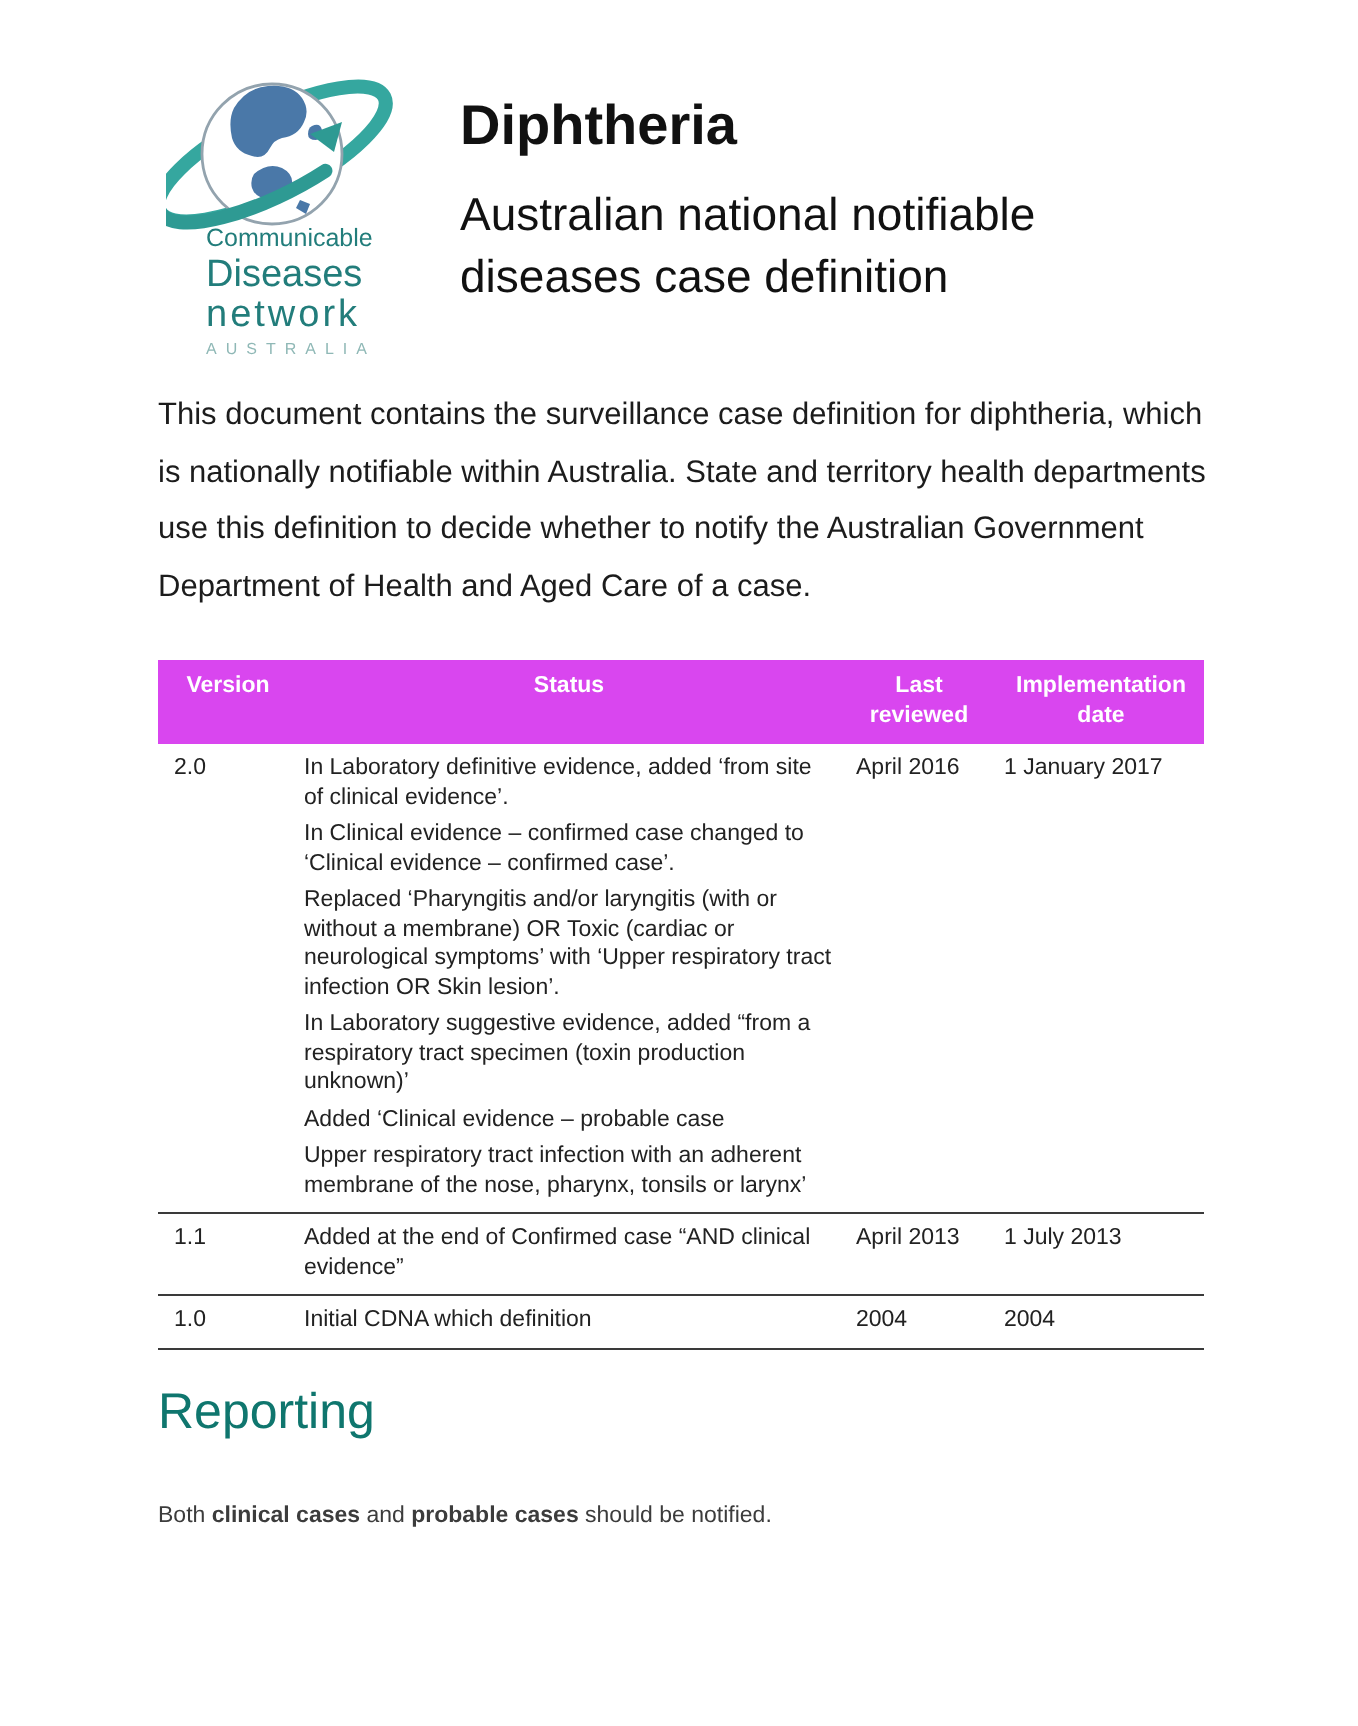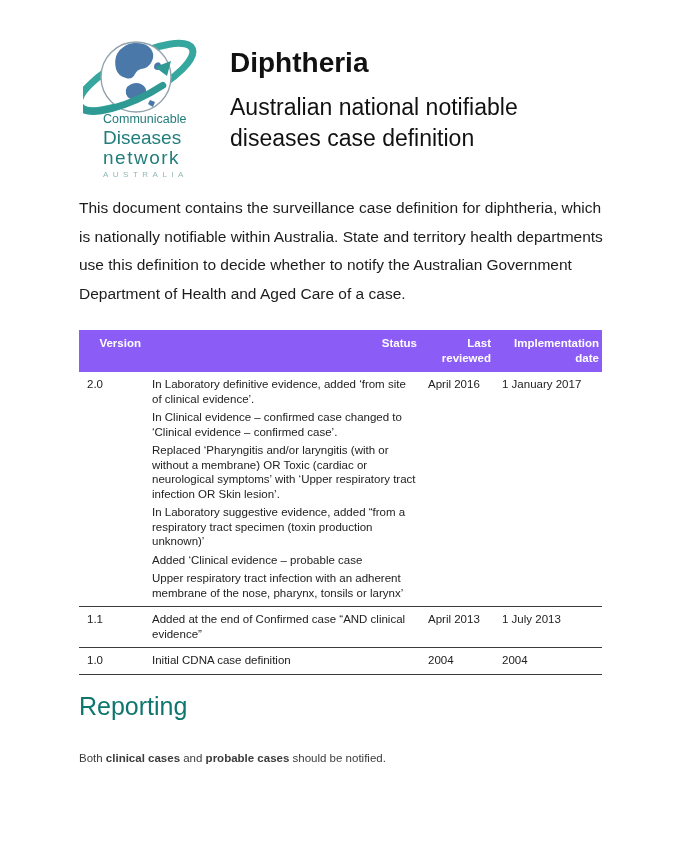--- a/index.html
+++ b/index.html
@@ -27,23 +27,23 @@
   .titles { position: absolute; left: 230px; top: 47px; width: 335px; }
   .doc-title { margin: 0; font-size: 28px; font-weight: bold; color: #111; }
   .doc-subtitle { margin: 13px 0 0 0; font-size: 23px; font-weight: normal; color: #111; line-height: 31px; }
 
   
   .intro { position: absolute; left: 79px; top: 194px; width: 527px; font-size: 15.5px; line-height: 28.5px; color: #1c1c1c; margin: 0; }
 
   
   .vtable { position: absolute; left: 79px; top: 330px; width: 523px; border-collapse: collapse; table-layout: fixed; }
   .vtable th {
-    background: #8b5cf6; color: #ffffff;
+    background: #d946ef; color: #ffffff;
     font-size: 11.5px; font-weight: bold; line-height: 15px;
-    text-align: right; vertical-align: top;
+    text-align: center; vertical-align: top;
     padding: 6px 3px 6px 8px;
   }
   .vtable td {
     font-size: 11.5px; line-height: 14.5px;
     vertical-align: top;
     padding: 5px 3px 6px 8px;
     border-bottom: 1.5px solid #3a3a3a;
     color: #222;
   }
   .vtable .status-cell p { margin: 0 0 4px 0; }
@@ -134,21 +134,21 @@
         <td>1.1</td>
         <td class="status-cell">
           <p>Added at the end of Confirmed case “AND clinical evidence”</p>
         </td>
         <td>April 2013</td>
         <td>1 July 2013</td>
       </tr>
       <tr>
         <td>1.0</td>
         <td class="status-cell">
-          <p>Initial CDNA case definition</p>
+          <p>Initial CDNA which definition</p>
         </td>
         <td>2004</td>
         <td>2004</td>
       </tr>
     </tbody>
   </table>
 
   <h2 class="reporting-heading">Reporting</h2>
   <p class="notify-line"><span>Both </span><b>clinical cases</b><span> and </span><b>probable cases</b><span> should be notified.</span></p>
 

